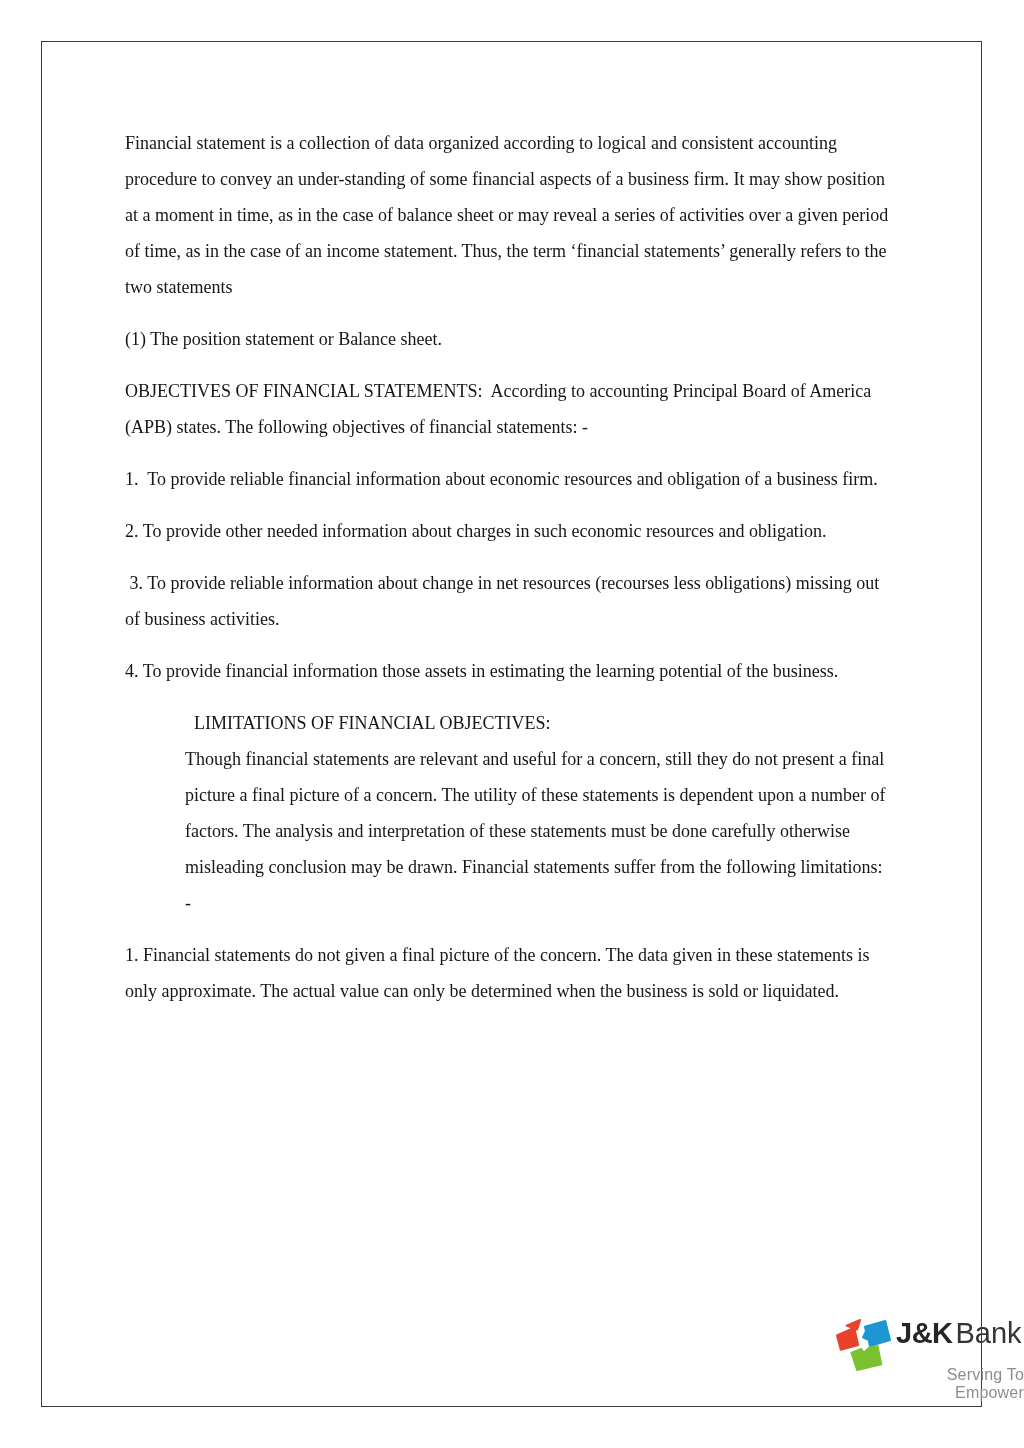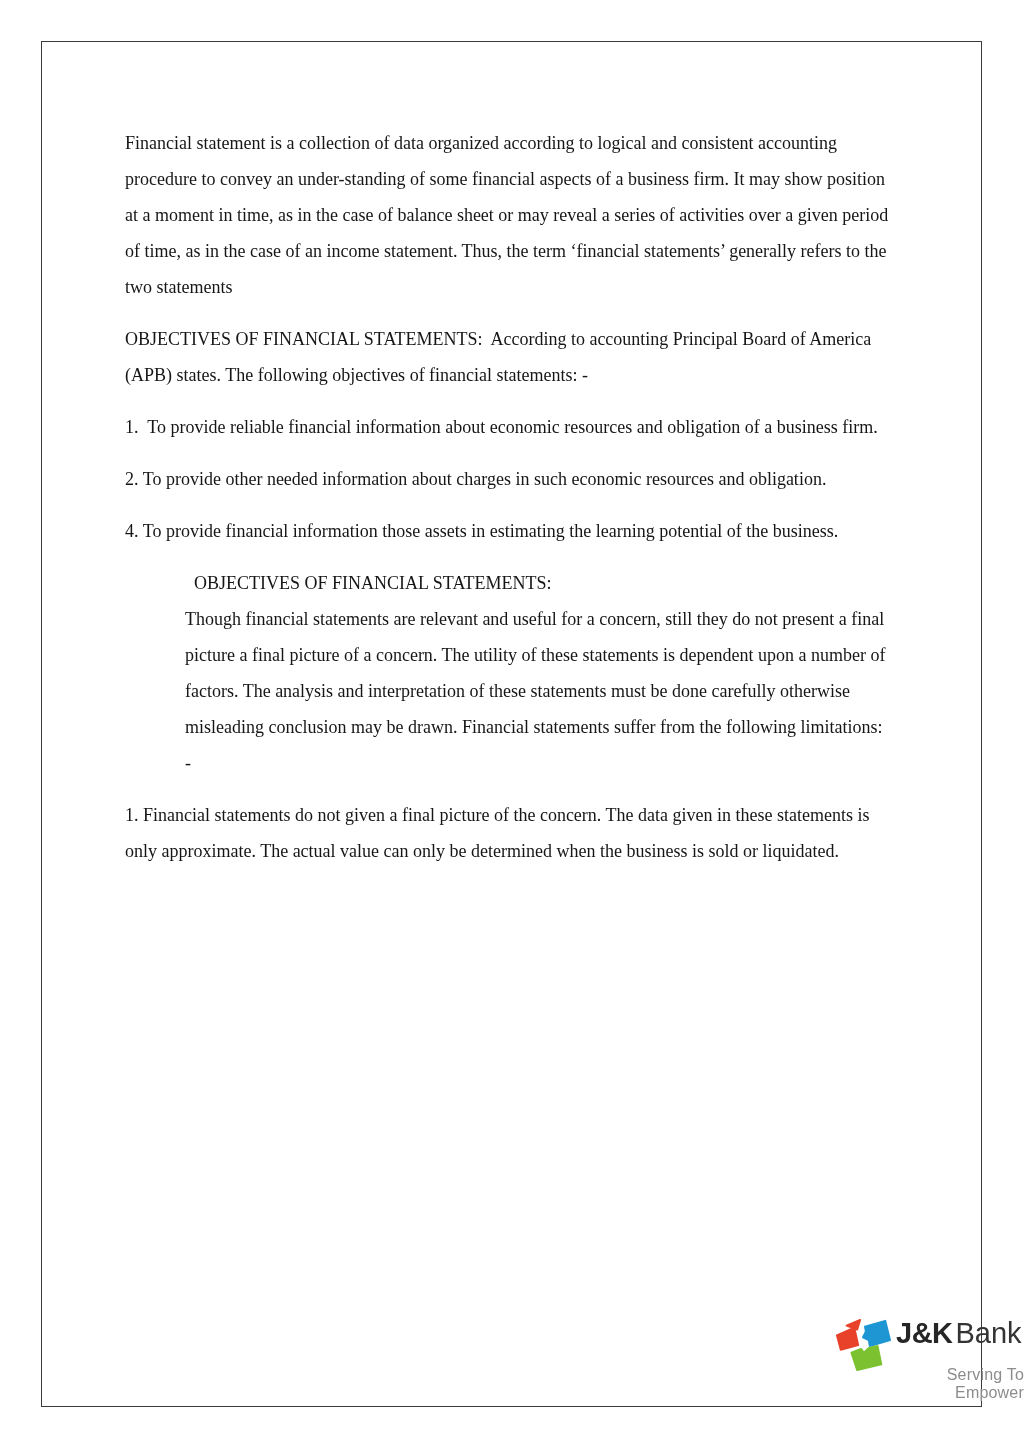--- a/index.html
+++ b/index.html
@@ -64,33 +64,35 @@
 </head>
 <body>
 
 <div class="page">
   <div class="frame">
     <div class="content">
 
 
       <p class="para">Financial statement is a collection of data organized according to logical and consistent accounting procedure to convey an under-standing of some financial aspects of a business firm. It may show position at a moment in time, as in the case of balance sheet or may reveal a series of activities over a given period of time, as in the case of an income statement. Thus, the term ‘financial statements’ generally refers to the two statements</p>
 
+      <p class="para">(1) The position statement or Balance sheet.</p>
 
 
       <p class="para">OBJECTIVES OF FINANCIAL STATEMENTS:  According to accounting Principal Board of America (APB) states. The following objectives of financial statements: -</p>
 
       <p class="para">1.  To provide reliable financial information about economic resources and obligation of a business firm.</p>
 
       <p class="para">2. To provide other needed information about charges in such economic resources and obligation.</p>
 
+      <p class="para"> 3. To provide reliable information about change in net resources (recourses less obligations) missing out of business activities.</p>
 
       <p class="para">4. To provide financial information those assets in estimating the learning potential of the business.</p>
 
       <div class="limit-block">
-        <p class="para limit-heading">OBJECTIVES OF FINANCIAL STATEMENTS:</p>
+        <p class="para limit-heading">LIMITATIONS OF FINANCIAL OBJECTIVES:</p>
         <p class="para limit-para">Though financial statements are relevant and useful for a concern, still they do not present a final picture a final picture of a concern. The utility of these statements is dependent upon a number of factors. The analysis and interpretation of these statements must be done carefully otherwise misleading conclusion may be drawn. Financial statements suffer from the following limitations: -</p>
       </div>
 
       <p class="para">1. Financial statements do not given a final picture of the concern. The data given in these statements is only approximate. The actual value can only be determined when the business is sold or liquidated.</p>
 
     </div>
   </div>
 
   <div class="logo">
     <svg class="logo-mark" viewBox="0 0 60 54" xmlns="http://www.w3.org/2000/svg">

